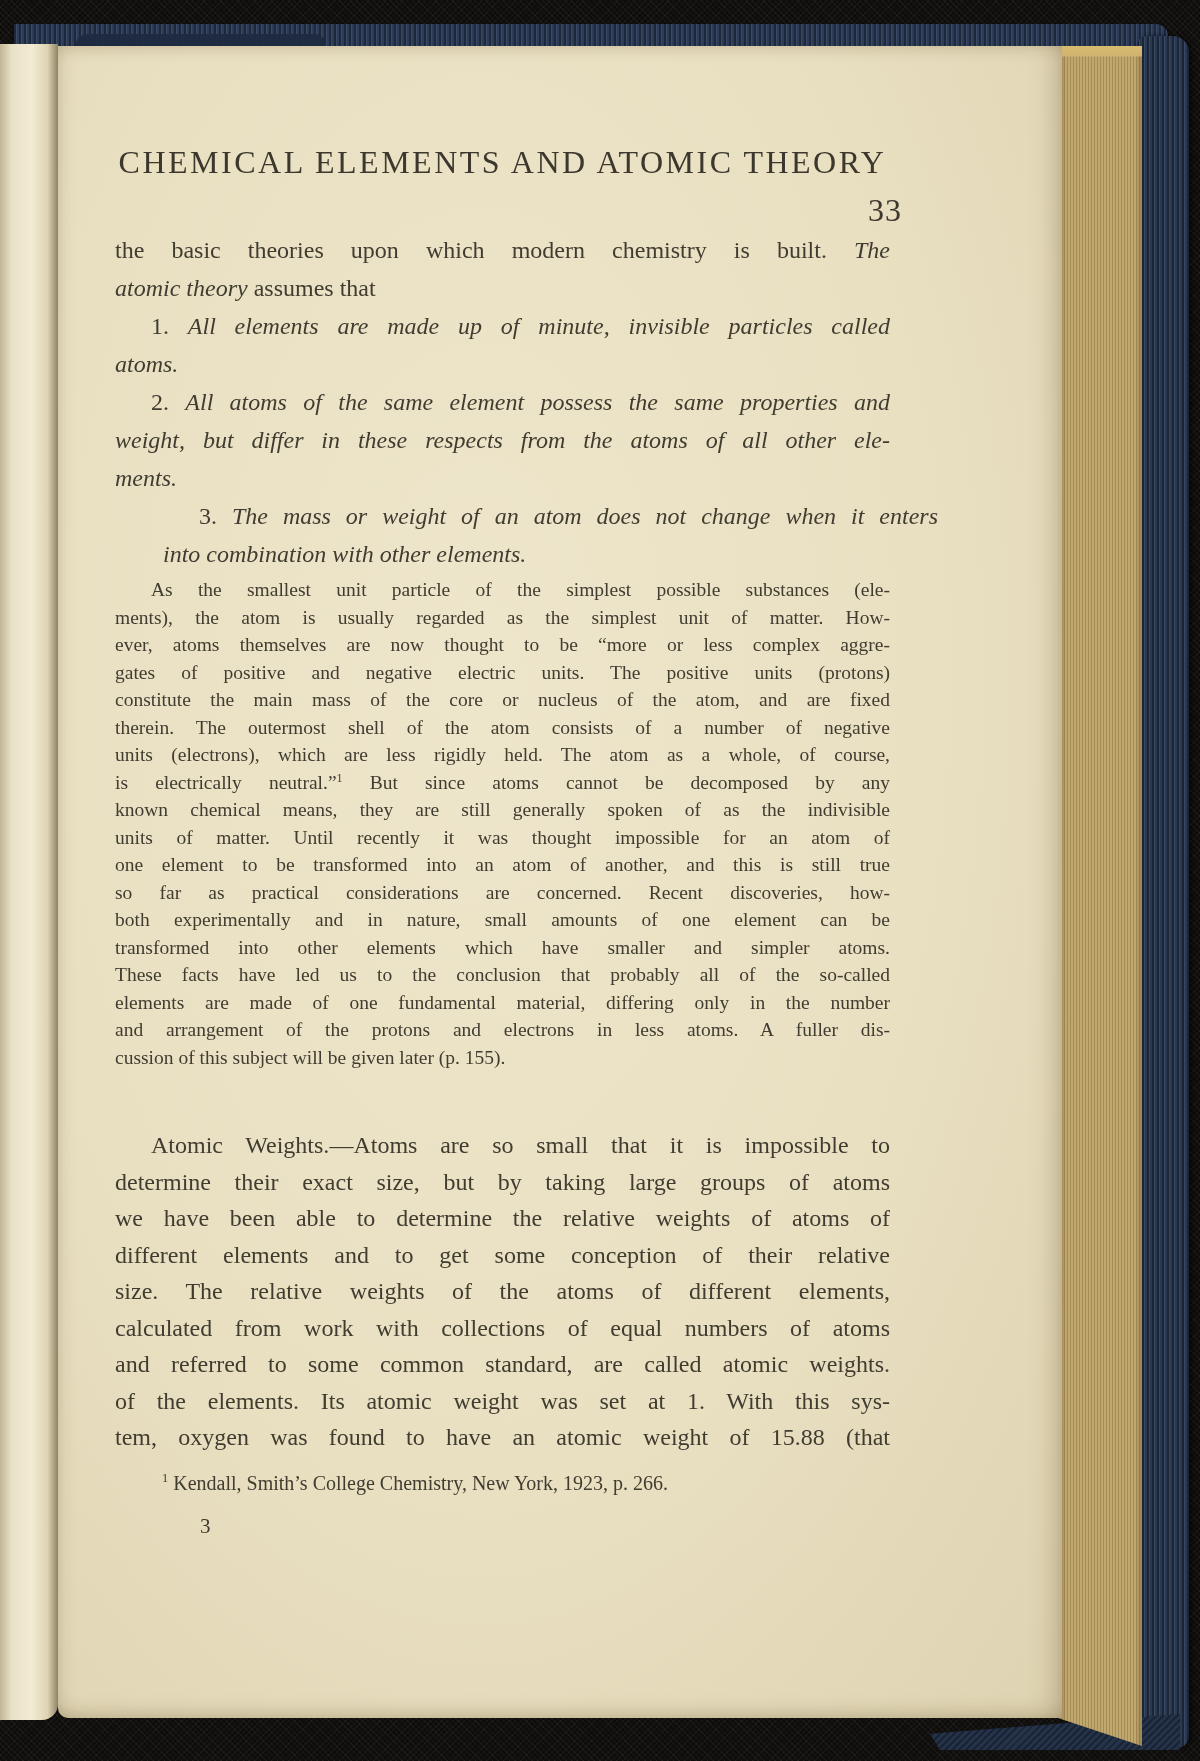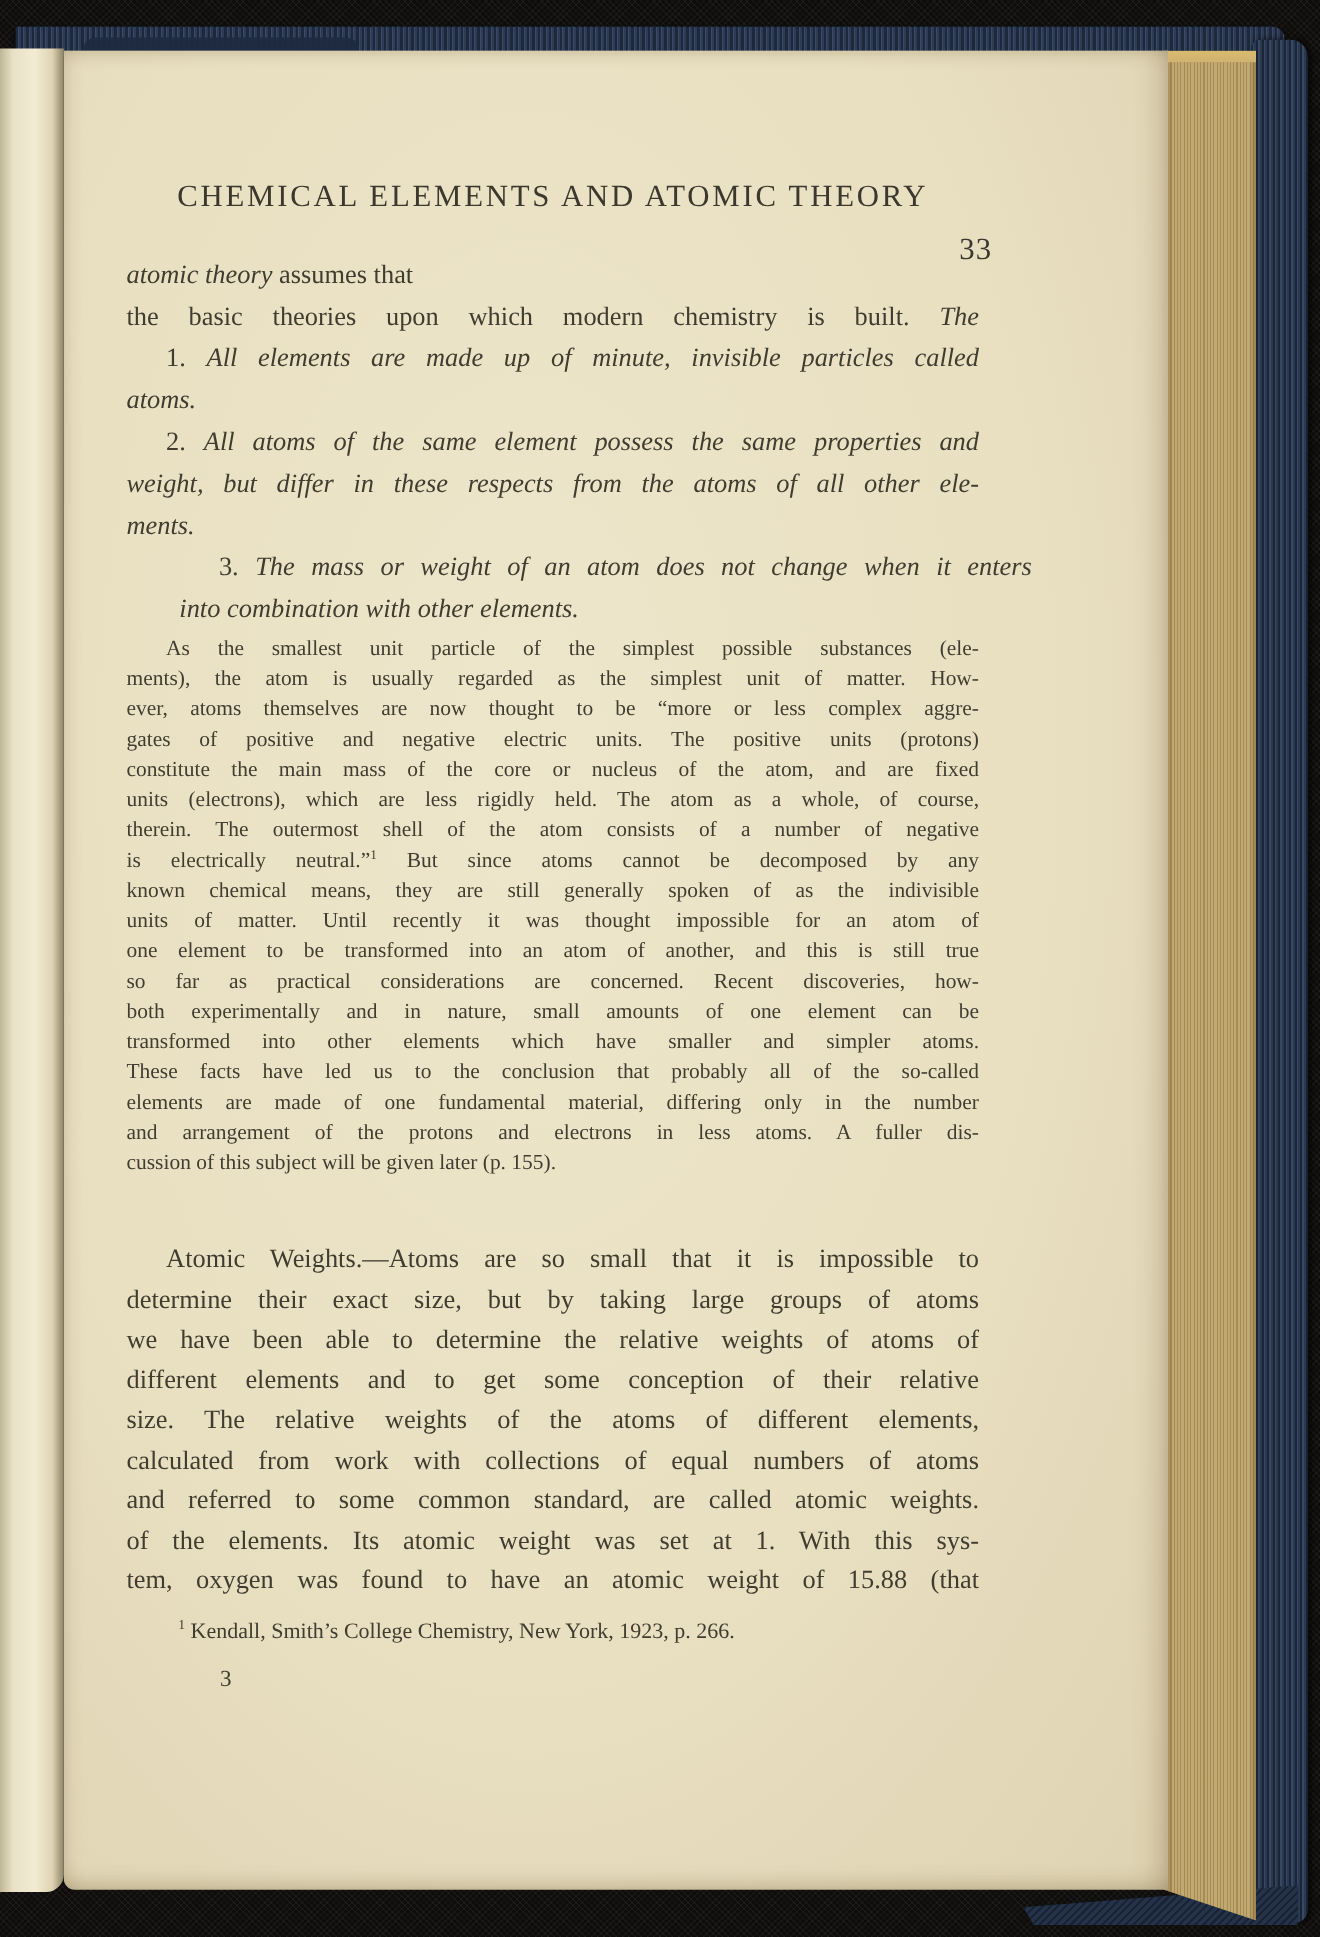--- a/index.html
+++ b/index.html
@@ -62,21 +62,21 @@
     box-shadow:
       inset -20px 0 26px -14px rgba(85,62,20,0.28),
       inset 0 -16px 20px -12px rgba(85,62,20,0.22),
       inset 0 12px 16px -10px rgba(85,62,20,0.16),
       inset 14px 0 18px -12px rgba(85,62,20,0.14);
     border-radius:0 0 0 10px;
     color:#403c30;
   }
   .col{position:absolute;left:57px;top:0;width:775px;}
   .block{position:absolute;left:0;width:775px;}
-  .hdr{top:117px;height:34px;font-size:28px;letter-spacing:2.5px;text-align:center;color:#3c382d;}
+  .hdr{top:98px;height:34px;font-size:32px;letter-spacing:2.5px;text-align:center;color:#3c382d;}
   .hdr .pagenum{position:absolute;right:-12px;top:0;letter-spacing:1px;margin-top:48px;}
   .main{font-size:24px;line-height:38px;}
   .intro{top:185px;}
   .item1{top:261px;}
   .item2{top:337px;}
   .item3{top:451px;margin-left:48px;}
   .smallp{top:530px;font-size:19.5px;line-height:27.5px;}
   .aw{top:1081px;font-size:24px;line-height:36.5px;}
   .fn{top:1424px;font-size:20px;line-height:26px;left:47px;width:700px;}
   .sig{top:1468px;left:85px;font-size:21px;}
@@ -99,22 +99,22 @@
 
   <div class="page">
     <div class="col">
 
       <div class="block hdr">
         <span>CHEMICAL ELEMENTS AND ATOMIC THEORY</span>
         <span class="pagenum">33</span>
       </div>
 
       <div class="block main intro">
+        <div class="line"><span>the basic theories upon which modern chemistry is built. </span><span class="it">The</span></div>
         <div class="line last"><span class="it">atomic theory</span><span> assumes that</span></div>
-        <div class="line"><span>the basic theories upon which modern chemistry is built. </span><span class="it">The</span></div>
       </div>
 
       <div class="block main item1">
         <div class="line ind"><span>1. </span><span class="it">All elements are made up of minute, invisible particles called</span></div>
         <div class="line last it">atoms.</div>
       </div>
 
       <div class="block main item2">
         <div class="line ind"><span>2. </span><span class="it">All atoms of the same element possess the same properties and</span></div>
         <div class="line it">weight, but differ in these respects from the atoms of all other ele-</div>
@@ -125,22 +125,22 @@
         <div class="line ind"><span>3. </span><span class="it">The mass or weight of an atom does not change when it enters</span></div>
         <div class="line last it">into combination with other elements.</div>
       </div>
 
       <div class="block smallp">
         <div class="line ind">As the smallest unit particle of the simplest possible substances (ele-</div>
         <div class="line">ments), the atom is usually regarded as the simplest unit of matter. How-</div>
         <div class="line">ever, atoms themselves are now thought to be “more or less complex aggre-</div>
         <div class="line">gates of positive and negative electric units. The positive units (protons)</div>
         <div class="line">constitute the main mass of the core or nucleus of the atom, and are fixed</div>
+        <div class="line">therein. The outermost shell of the atom consists of a number of negative</div>
         <div class="line">units (electrons), which are less rigidly held. The atom as a whole, of course,</div>
-        <div class="line">therein. The outermost shell of the atom consists of a number of negative</div>
         <div class="line"><span>is electrically neutral.”</span><span class="sup">1</span><span> But since atoms cannot be decomposed by any</span></div>
         <div class="line">known chemical means, they are still generally spoken of as the indivisible</div>
         <div class="line">units of matter. Until recently it was thought impossible for an atom of</div>
         <div class="line">one element to be transformed into an atom of another, and this is still true</div>
         <div class="line">so far as practical considerations are concerned. Recent discoveries, how-</div>
         <div class="line">both experimentally and in nature, small amounts of one element can be</div>
         <div class="line">transformed into other elements which have smaller and simpler atoms.</div>
         <div class="line">These facts have led us to the conclusion that probably all of the so-called</div>
         <div class="line">elements are made of one fundamental material, differing only in the number</div>
         <div class="line">and arrangement of the protons and electrons in less atoms. A fuller dis-</div>

